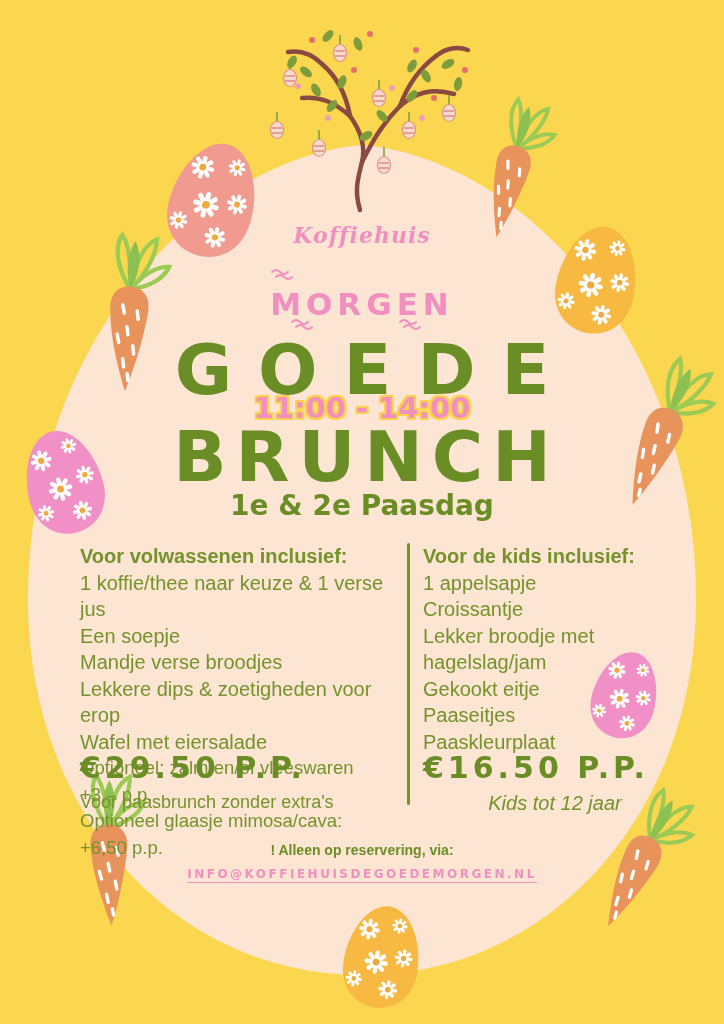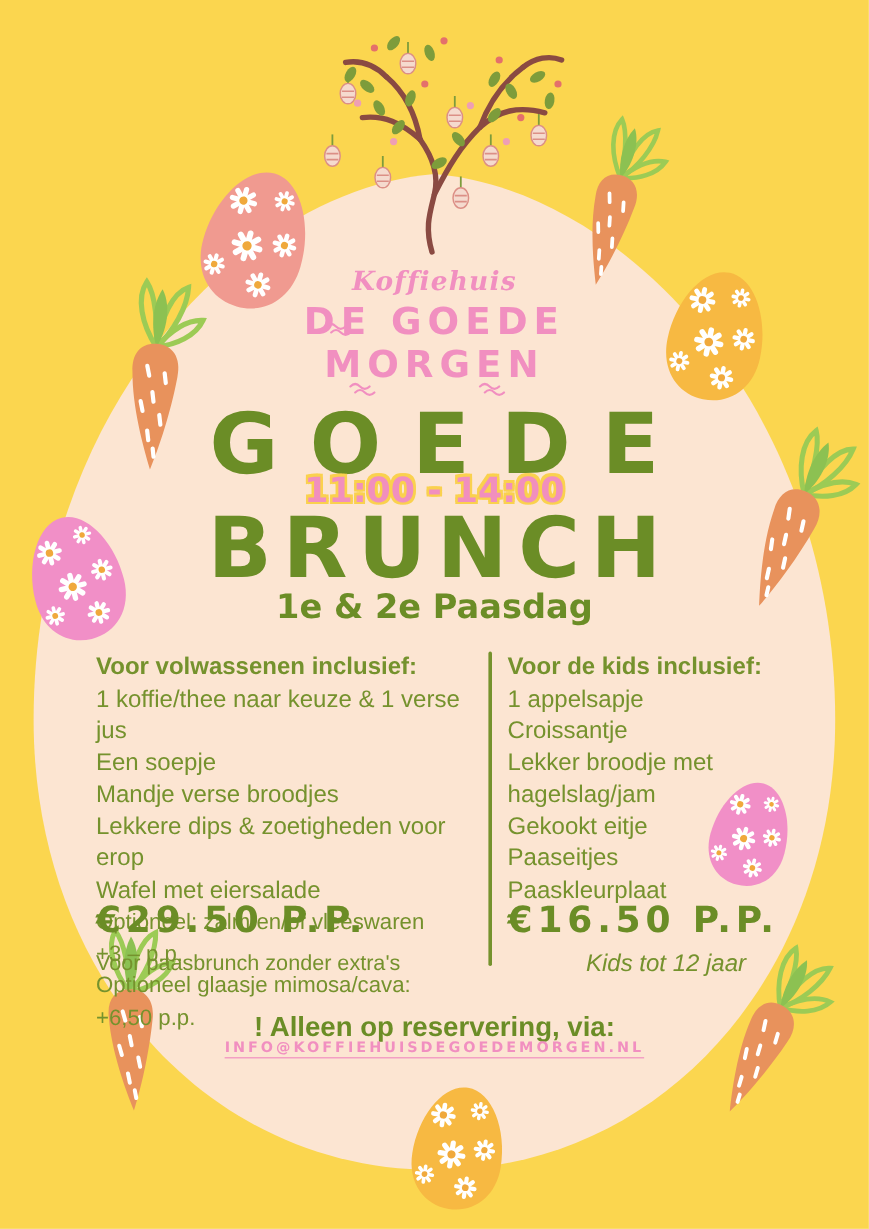--- a/index.html
+++ b/index.html
@@ -69,21 +69,21 @@
   }
   .price-col-left{text-align:left;}
   .price{
     font-family:"DejaVu Sans", sans-serif; font-weight:700;
     font-size:30px; letter-spacing:4px; color:#6B8D26; line-height:40px;
   }
   .price-note{color:#75922D; font-size:18px; margin-top:4px;}
   .price-note.italic{font-style:italic; font-size:20px;text-align:center;}
 
   .reserve-line{
-    top:842px; font-weight:700; font-size:23px; color:#6B8D26; z-index:3;
+    top:842px; font-weight:700; font-size:14px; color:#6B8D26; z-index:3;
   }
   .reserve-email{
     top:864px; z-index:3;
   }
   .reserve-email a{
     font-family:"DejaVu Sans", sans-serif; font-weight:700;
     font-size:12px; letter-spacing:2.5px; color:#F18FC0;
     text-decoration:underline; text-underline-offset:4px;
   }
 </style>
@@ -240,21 +240,20 @@
   <svg class="deco egg-pink" style="left:586px; top:648px; width:78px; height:94px; transform:rotate(15deg);" viewBox="0 0 90 112">
       <use href="#sym-egg"></use>
     </svg>
   <svg class="deco egg-yellow" style="left:336px; top:902px; width:92px; height:110px; transform:rotate(9deg);" viewBox="0 0 90 112">
       <use href="#sym-egg"></use>
     </svg>
 
   <div class="content">
 
     <div class="center logo-script">Koffiehuis</div>
-    <div class="center logo-line logo-l1">DE GOEDE</div>
     <div class="center logo-line logo-l2">MORGEN</div>
     <svg class="squig" style="left:270px; top:268px;" viewBox="0 0 34 12">
       <path d="M2 4 q4 -4 8 0 q4 4 8 0 M6 9 q4 -4 8 0 q4 4 8 0" fill="none" stroke="#F18FC0" stroke-width="1.8" stroke-linecap="round"></path>
     </svg>
     <svg class="squig" style="left:290px; top:318px;" viewBox="0 0 34 12">
       <path d="M2 4 q4 -4 8 0 q4 4 8 0 M6 9 q4 -4 8 0 q4 4 8 0" fill="none" stroke="#F18FC0" stroke-width="1.8" stroke-linecap="round"></path>
     </svg>
     <svg class="squig" style="left:398px; top:318px;" viewBox="0 0 34 12">
       <path d="M2 4 q4 -4 8 0 q4 4 8 0 M6 9 q4 -4 8 0 q4 4 8 0" fill="none" stroke="#F18FC0" stroke-width="1.8" stroke-linecap="round"></path>
     </svg>

